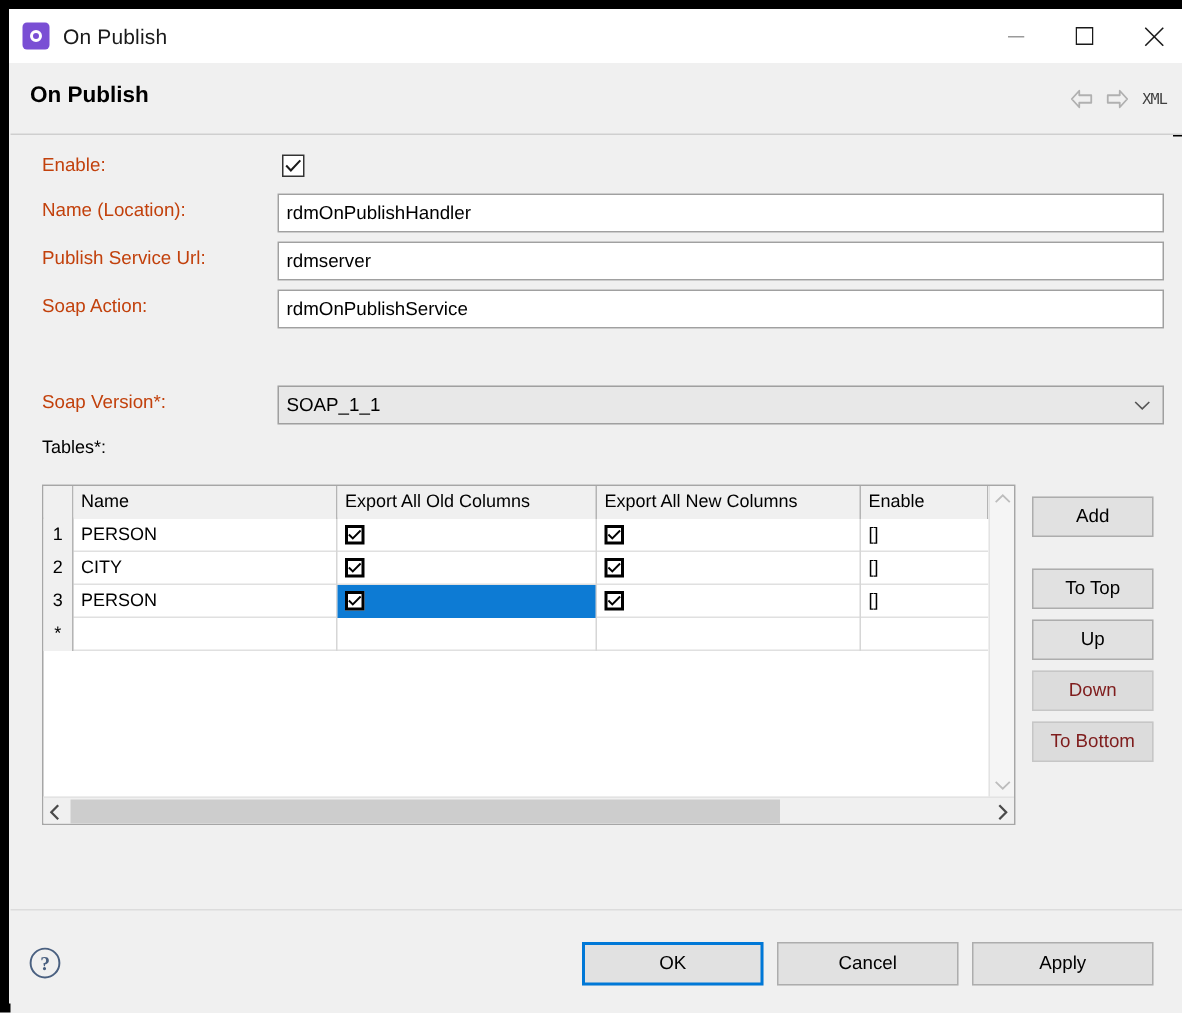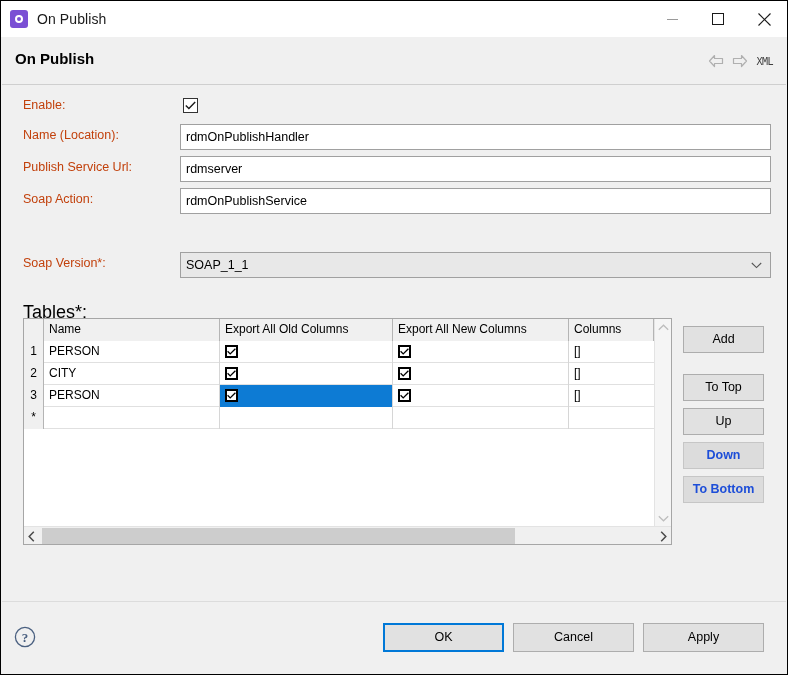--- a/index.html
+++ b/index.html
@@ -15,21 +15,21 @@
     font-size: 12px;
     color: #000000;
     background: #ffffff;
   }
   .window {
     position: absolute;
     left: 0; top: 0;
     width: 788px;
     height: 675px;
     box-sizing: border-box;
-    border: 1px solid #000000;
+    border: 6px solid #000000;
     background: #f0f0f0;
   }
 
   
   .titlebar {
     position: absolute;
     left: 0; top: 0;
     width: 786px;
     height: 36px;
     background: #ffffff;
@@ -179,22 +179,22 @@
     background: #ffffff;
     display: flex;
     align-items: center;
     justify-content: center;
   }
   .tick { display: block; }
 
   .tables-label {
     position: absolute;
     left: 21px;
-    top: 216px;
-    font-size: 18px;
+    top: 200px;
+    font-size: 12px;
   }
 
   
   .table-wrap {
     position: absolute;
     left: 21px;
     top: 232px;
     width: 649px;
     height: 227px;
     box-sizing: border-box;
@@ -298,24 +298,23 @@
     border: 1px solid #adadad;
     background: #e1e1e1;
     font-family: "Liberation Sans", sans-serif;
     font-size: 12.5px;
     color: #000000;
     text-align: center;
     line-height: 25px;
     padding: 0;
   }
   .side-btn.disabled {
-    color: #1d4ed8;
+    color: #7f1d1d;
     background: #dcdcdc;
     border-color: #c6c6c6;
-    font-weight: bold;
   }
 
   
   .footer {
     position: absolute;
     left: 1px;
     top: 600px;
     width: 784px;
     height: 73px;
     background: #f0f0f0;
@@ -430,21 +429,21 @@
     <div class="tables-label">Tables*:</div>
 
     <div class="table-wrap">
       <div class="grid">
 
         <div class="grid-row grid-head" style="top:0;">
           <div class="cell c-num"></div>
           <div class="cell c-name">Name</div>
           <div class="cell c-old">Export All Old Columns</div>
           <div class="cell c-new">Export All New Columns</div>
-          <div class="cell c-cols">Columns</div>
+          <div class="cell c-cols">Enable</div>
         </div>
 
         <div class="grid-body">
 
           <div class="grid-row" style="top:22px;">
             <div class="cell c-num">1</div>
             <div class="cell c-name">PERSON</div>
             <div class="cell c-old">
               <span class="cellcheck">
                 <svg width="9" height="7" viewBox="0 0 9 7">

